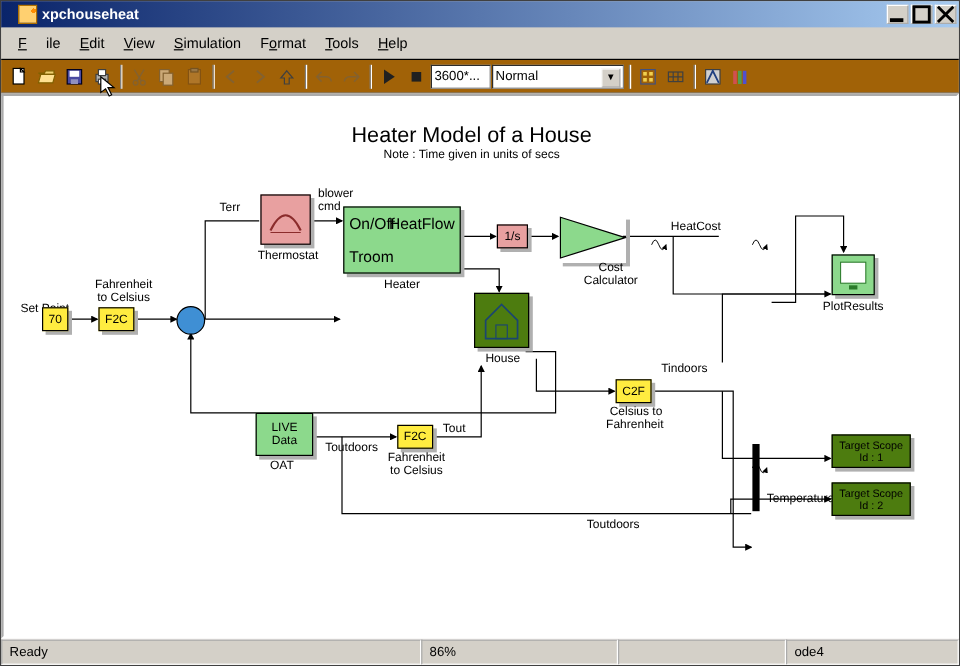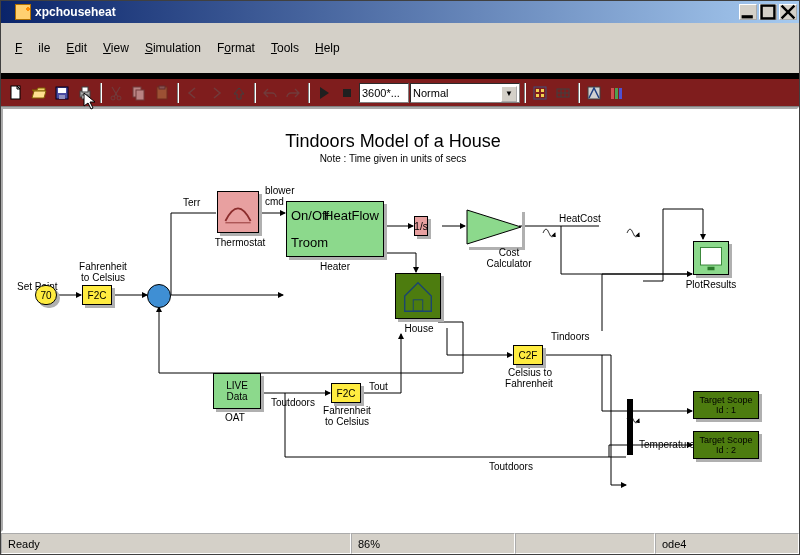--- a/index.html
+++ b/index.html
@@ -43,32 +43,32 @@
   .winbtn {
     width: 18px; height: 16px;
     background: #d4d0c8;
     border: 1px outset #fff;
     display: flex; align-items: center; justify-content: center;
     font-family: Arial; font-size: 10px; font-weight: bold; color: #000;
   }
   .menubar {
     display: flex;
     background: #d4d0c8;
-    padding: 16px 6px;
-    border-bottom: 6px solid #000000;
+    padding: 4px 6px;
+    border-bottom: 1px solid #000000;
   }
   .menubar span {
     padding: 2px 8px;
     font-size: 12px;
   }
   .menubar span u { text-decoration: underline; }
   .toolbar {
     display: flex;
     align-items: center;
-    background: #7f1d1d;
+    background: #a16207;
     border-bottom: 1px solid #808080;
     height: 28px;
     padding: 0 4px;
     gap: 1px;
     position: relative;
   }
   .sep { width: 1px; background: #808080; height: 20px; margin: 0 3px; box-shadow: 1px 0 #fff;}
   .tbtn {
     width: 22px; height: 22px;
     border: 1px solid transparent;
@@ -292,21 +292,21 @@
         </svg>
       </div>
     <div class="cursor" style="left:82px; top:13px;">
       <svg viewBox="0 0 16 20">
           <path d="M1 1 L1 14 L5 11 L8 17 L10 16 L7 10 L12 10 Z" fill="#fff" stroke="#000" stroke-width="1"></path>
         </svg>
     </div>
   </div>
 
   <div class="canvas">
-    <div class="lbl ttl" style="left:230px; top:22px; width:320px;">Tindoors Model of a House</div>
+    <div class="lbl ttl" style="left:230px; top:22px; width:320px;">Heater Model of a House</div>
     <div class="lbl sub" style="left:280px; top:44px; width:220px;">Note : Time given in units of secs</div>
 
     <svg class="wires">
       <defs>
           <marker id="ah" markerWidth="6" markerHeight="6" refX="5" refY="3" orient="auto">
             <path d="M0 0 L6 3 L0 6 Z" fill="#000"></path>
           </marker>
         </defs>
       <g stroke="#000" stroke-width="1" fill="none" marker-end="url(#ah)">
         <path d="M55 186 H78"></path>
@@ -325,21 +325,21 @@
         <path d="M258 284 H327"></path>
         <path d="M359 284 H398 V225"></path>
         <path d="M282 284 V348 H623 M606 348 V336 H689"></path>
         <path d="M624 124 Q627 116 630 124 Q633 132 636 124" stroke-width="0.8" marker-end=""></path>
         <path d="M624 310 Q627 302 630 310 Q633 318 636 310" stroke-width="0.8" marker-end=""></path>
         <path d="M640 172 H660 V100 H700 V130"></path>
       </g>
     </svg>
 
     <div class="lbl" style="left:14px; top:172px;">Set Point</div>
-    <div class="blk yellow drop-shadow" style="left:32px; top:176px; width:22px; height:20px;border-radius:10px;">70</div>
+    <div class="blk yellow drop-shadow" style="left:32px; top:176px; width:22px; height:20px;">70</div>
 
     <div class="lbl" style="left:72px; top:152px; width:56px;">Fahrenheit</div>
     <div class="lbl" style="left:72px; top:163px; width:56px;">to Celsius</div>
     <div class="blk yellow drop-shadow" style="left:79px; top:176px; width:30px; height:20px;">F2C</div>
 
     <div class="blk circle" style="left:144px; top:175px; width:24px; height:24px;"></div>
 
     <div class="lbl" style="left:180px; top:88px;">Terr</div>
     <div class="blk pink drop-shadow" style="left:214px; top:82px; width:42px; height:42px;">
       <svg viewBox="0 0 40 40" width="36" height="36">
@@ -351,21 +351,21 @@
     <div class="lbl" style="left:262px; top:76px;">blower</div>
     <div class="lbl" style="left:262px; top:87px;">cmd</div>
 
     <div class="blk green drop-shadow" style="left:283px; top:92px; width:98px; height:56px; justify-content:flex-start; flex-direction:column; font-size:13px; position:absolute;">
       <div style="position:absolute; left:4px; top:6px;">On/Off</div>
       <div style="position:absolute; right:4px; top:6px;">HeatFlow</div>
       <div style="position:absolute; left:4px; bottom:6px;">Troom</div>
     </div>
     <div class="lbl" style="left:310px; top:152px; width:44px;">Heater</div>
 
-    <div class="blk pink drop-shadow" style="left:411px; top:107px; width:14px; height:20px;">1/s</div>
+    <div class="blk pink drop-shadow" style="left:411px; top:107px; width:26px; height:20px;">1/s</div>
 
     <div class="lbl" style="left:466px; top:112px; font-size:9px;">cost</div>
     <div style="position:absolute; left:463px; top:100px;" class="drop-shadow">
       <svg width="56" height="36">
           <polygon points="1,1 55,18 1,35" fill="#8cd98c" stroke="#000"></polygon>
         </svg>
     </div>
     <div class="lbl" style="left:486px; top:138px; width:40px;">Cost</div>
     <div class="lbl" style="left:478px; top:149px; width:56px;">Calculator</div>
     <div class="lbl" style="left:556px; top:104px;">HeatCost</div>

